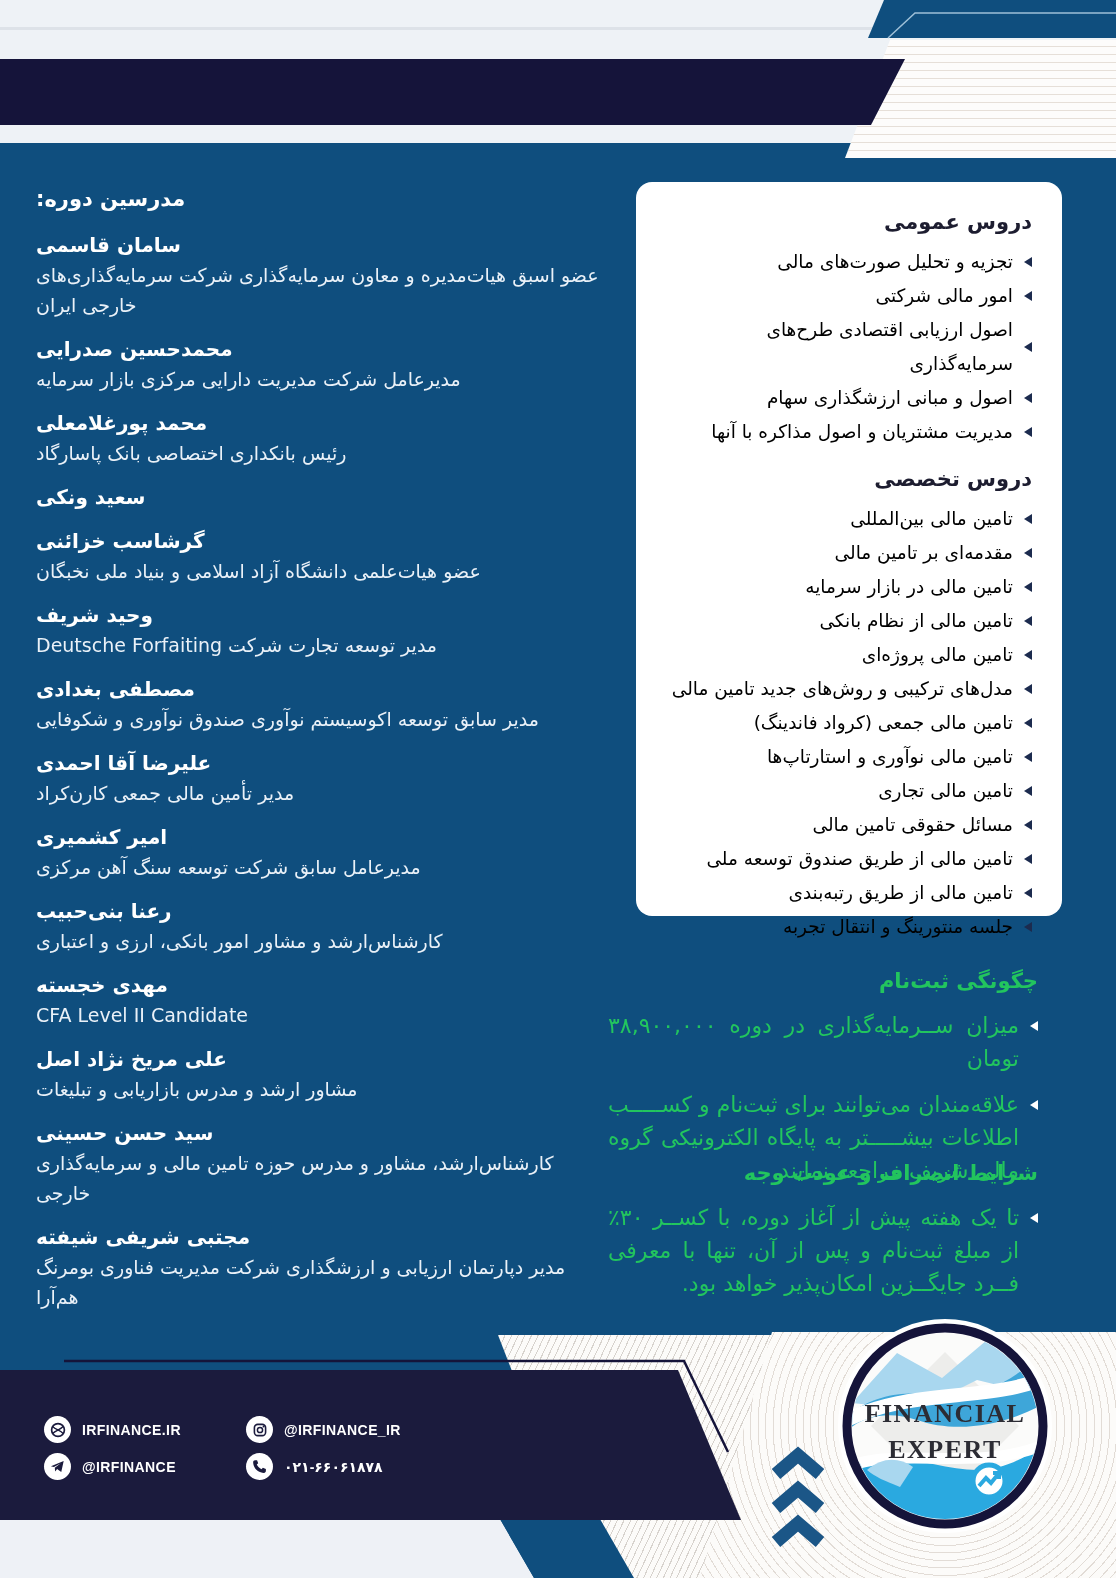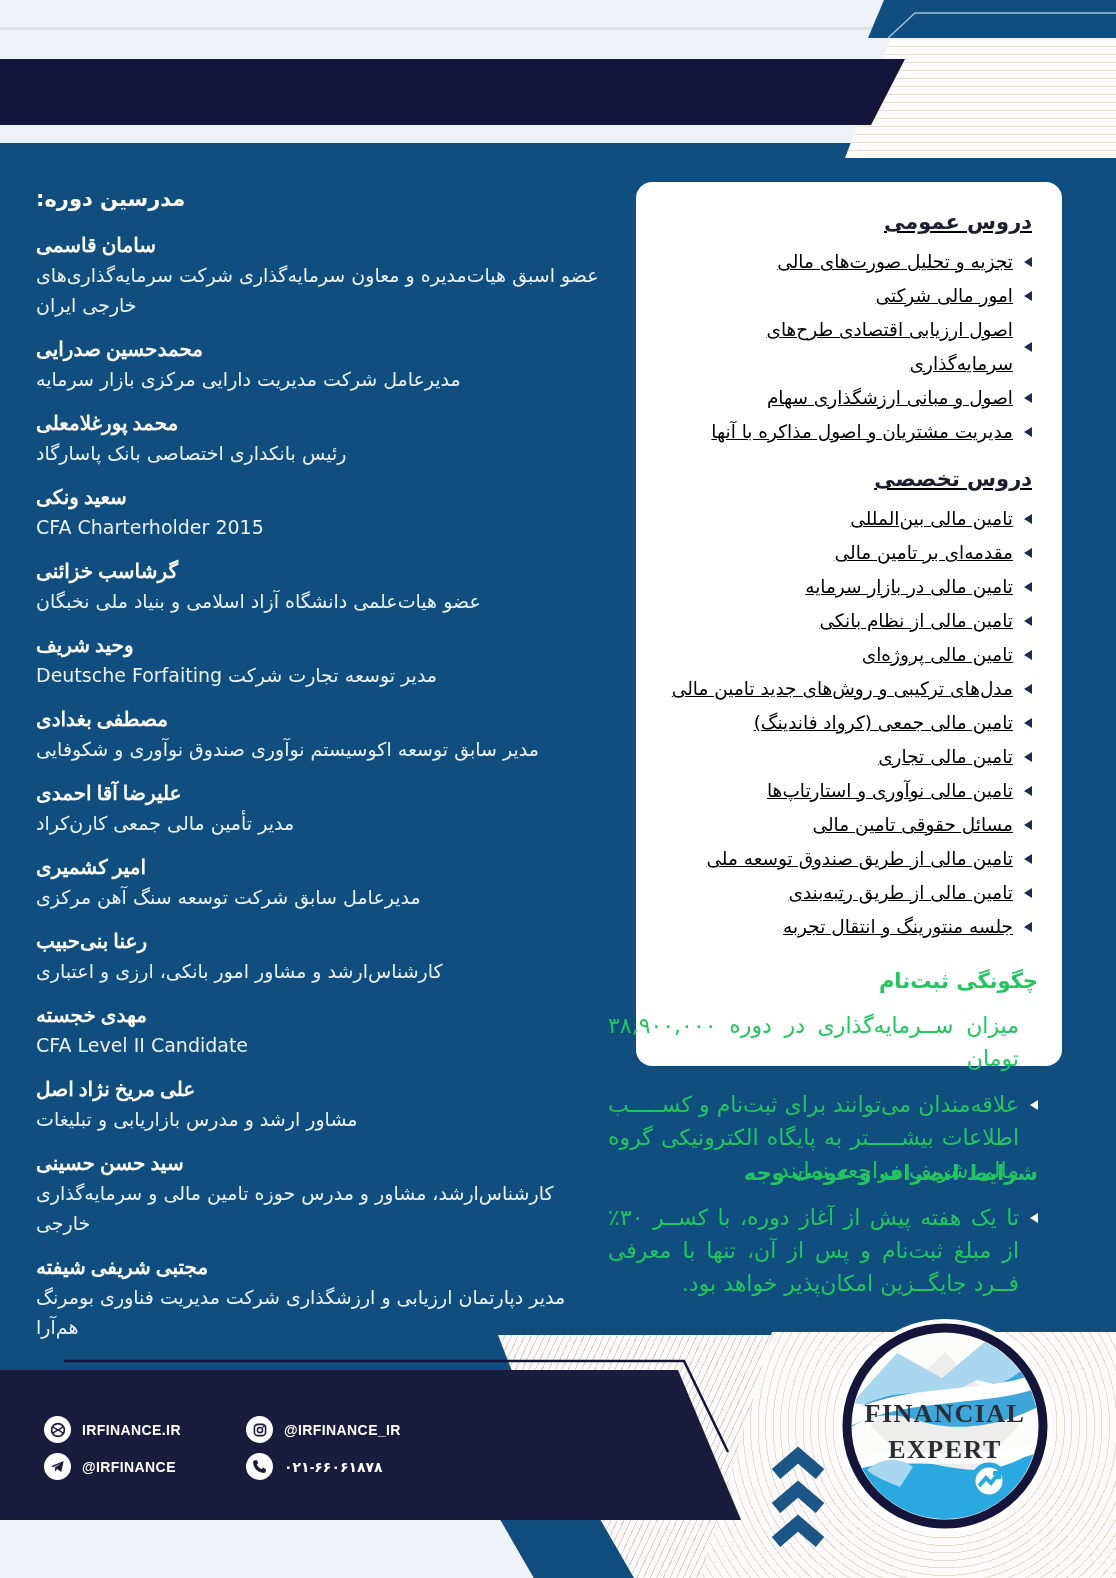--- a/index.html
+++ b/index.html
@@ -62,28 +62,28 @@
   .chevrons{position:absolute;left:770px;top:1446px;z-index:5;}
   .logo-wrap{position:absolute;left:837px;top:1318px;width:216px;height:216px;z-index:5;}
 
   
   .instructors{
     position:absolute;left:36px;top:184px;width:576px;z-index:6;
     direction:rtl;text-align:left;color:#fff;
   }
   .instructors h2{margin:0 0 16px;font-size:21px;font-weight:700;line-height:30px;}
   .instructor{margin-bottom:14px;}
-  .i-name{font-size:20px;font-weight:700;line-height:30px;font-family:Liberation Serif, serif;}
+  .i-name{font-size:20px;font-weight:700;line-height:30px;}
   .i-role{font-size:19px;font-weight:400;line-height:30px;color:#eaf1f8;}
 
   
   .card{
-    position:absolute;left:636px;top:182px;width:426px;height:884px;z-index:6;
+    position:absolute;left:636px;top:182px;width:426px;height:734px;z-index:6;
     background:#fff;border-radius:16px;padding:26px 30px 20px;
-    direction:rtl;text-decoration:underline;
+    direction:rtl;
   }
   .card h3{margin:0 0 8px;font-size:21px;font-weight:700;color:#1d1d30;line-height:29px;}
   .card h3.second{margin-top:16px;}
   .card ul{list-style:none;margin:0;padding:0;}
   .card li{display:flex;align-items:center;gap:11px;font-size:18.5px;color:#000000;line-height:34px;}
   .tri{width:0;height:0;flex:none;
     border-top:5px solid transparent;border-bottom:5px solid transparent;
     border-right:8px solid #1c2b4e;}
   .tri-w{width:0;height:0;flex:none;
     border-top:5px solid transparent;border-bottom:5px solid transparent;
@@ -178,21 +178,20 @@
           <div class="i-role">مدیرعامل شرکت مدیریت دارایی مرکزی بازار سرمایه</div>
         </div>
 
         <div class="instructor">
           <div class="i-name">محمد پورغلامعلی</div>
           <div class="i-role">رئیس بانکداری اختصاصی بانک پاسارگاد</div>
         </div>
 
         <div class="instructor">
           <div class="i-name">سعید ونکی</div>
-          <div class="i-role">CFA Charterholder 2015</div>
         </div>
 
         <div class="instructor">
           <div class="i-name">گرشاسب خزائنی</div>
           <div class="i-role">عضو هیات‌علمی دانشگاه آزاد اسلامی و بنیاد ملی نخبگان</div>
         </div>
 
         <div class="instructor">
           <div class="i-name">وحید شریف</div>
           <div class="i-role">مدیر توسعه تجارت شرکت Deutsche Forfaiting</div>
@@ -302,26 +301,26 @@
           <span>مدل‌های ترکیبی و روش‌های جدید تامین مالی</span>
         </li>
 
         <li class="course-item">
           <span class="tri"></span>
           <span>تامین مالی جمعی (کرواد فاندینگ)</span>
         </li>
 
         <li class="course-item">
           <span class="tri"></span>
+          <span>تامین مالی نوآوری و استارتاپ‌ها</span>
+        </li>
+
+        <li class="course-item">
+          <span class="tri"></span>
           <span>تامین مالی تجاری</span>
-        </li>
-
-        <li class="course-item">
-          <span class="tri"></span>
-          <span>تامین مالی نوآوری و استارتاپ‌ها</span>
         </li>
 
         <li class="course-item">
           <span class="tri"></span>
           <span>مسائل حقوقی تامین مالی</span>
         </li>
 
         <li class="course-item">
           <span class="tri"></span>
           <span>تامین مالی از طریق صندوق توسعه ملی</span>

